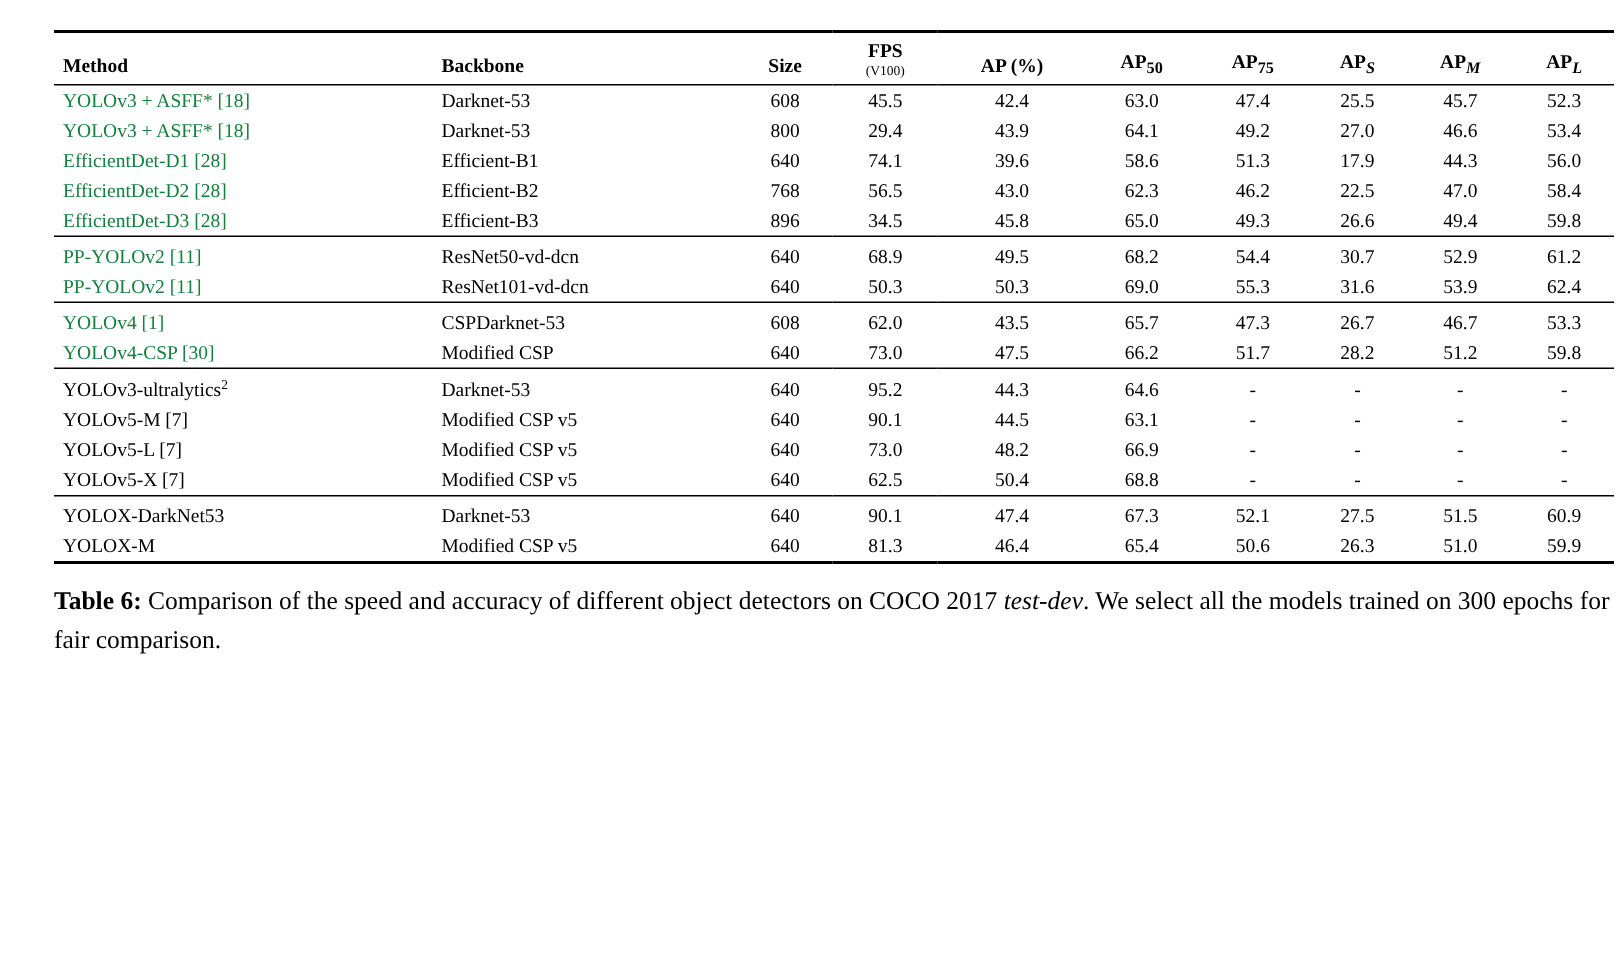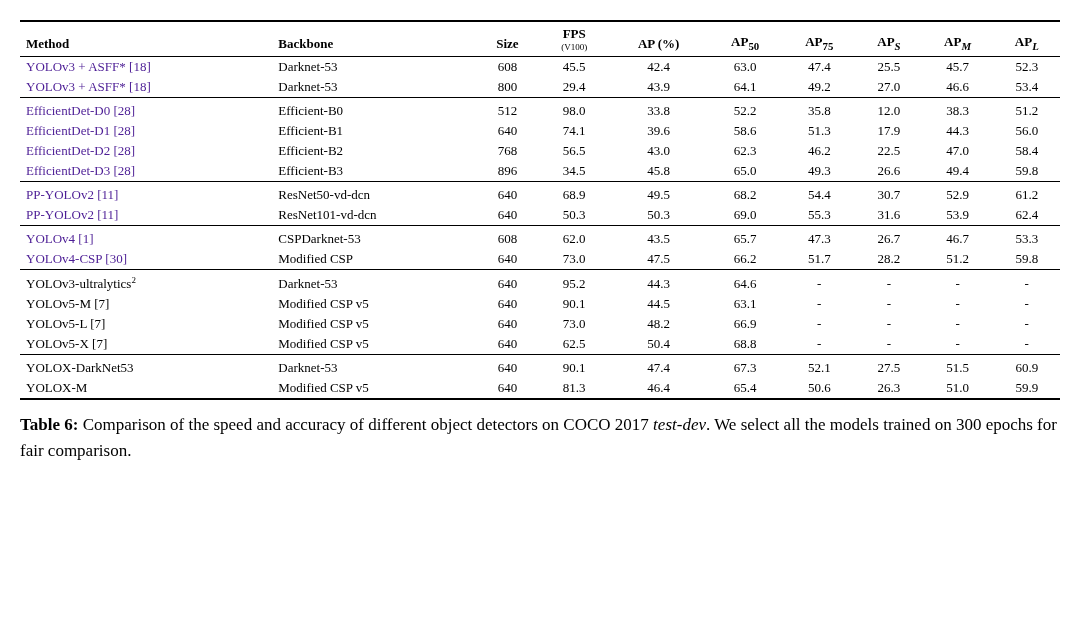--- a/index.html
+++ b/index.html
@@ -8,20 +8,21 @@
       font-family: 'Times New Roman', Times, serif;
       font-size: 13px;
       color: #000;
       padding: 20px;
       width: 1080px;
       min-height: 642px;
     }
 
     .table-container {
       width: 100%;
+      margin-left: 16px;
     }
 
     table {
       width: 100%;
       border-collapse: collapse;
       border-top: 2px solid #000;
       border-bottom: 2px solid #000;
     }
 
     thead tr {
@@ -50,21 +51,21 @@
     td.left-align {
       text-align: left;
     }
 
     .group-separator td {
       border-top: 1px solid #000;
       padding-top: 5px;
     }
 
     .green-text {
-      color: #4c1d95;
+      color: #15803d;
     }
 
     .fps-subtext {
       font-size: 9px;
       font-weight: normal;
       display: block;
     }
 
     .superscript {
       font-size: 9px;
@@ -122,32 +123,20 @@
           <td class="left-align">Darknet-53</td>
           <td>800</td>
           <td>29.4</td>
           <td>43.9</td>
           <td>64.1</td>
           <td>49.2</td>
           <td>27.0</td>
           <td>46.6</td>
           <td>53.4</td>
         </tr>
-        <tr class="group-separator">
-          <td class="left-align green-text">EfficientDet-D0 [28]</td>
-          <td class="left-align">Efficient-B0</td>
-          <td>512</td>
-          <td>98.0</td>
-          <td>33.8</td>
-          <td>52.2</td>
-          <td>35.8</td>
-          <td>12.0</td>
-          <td>38.3</td>
-          <td>51.2</td>
-        </tr>
         <tr>
           <td class="left-align green-text">EfficientDet-D1 [28]</td>
           <td class="left-align">Efficient-B1</td>
           <td>640</td>
           <td>74.1</td>
           <td>39.6</td>
           <td>58.6</td>
           <td>51.3</td>
           <td>17.9</td>
           <td>44.3</td>

